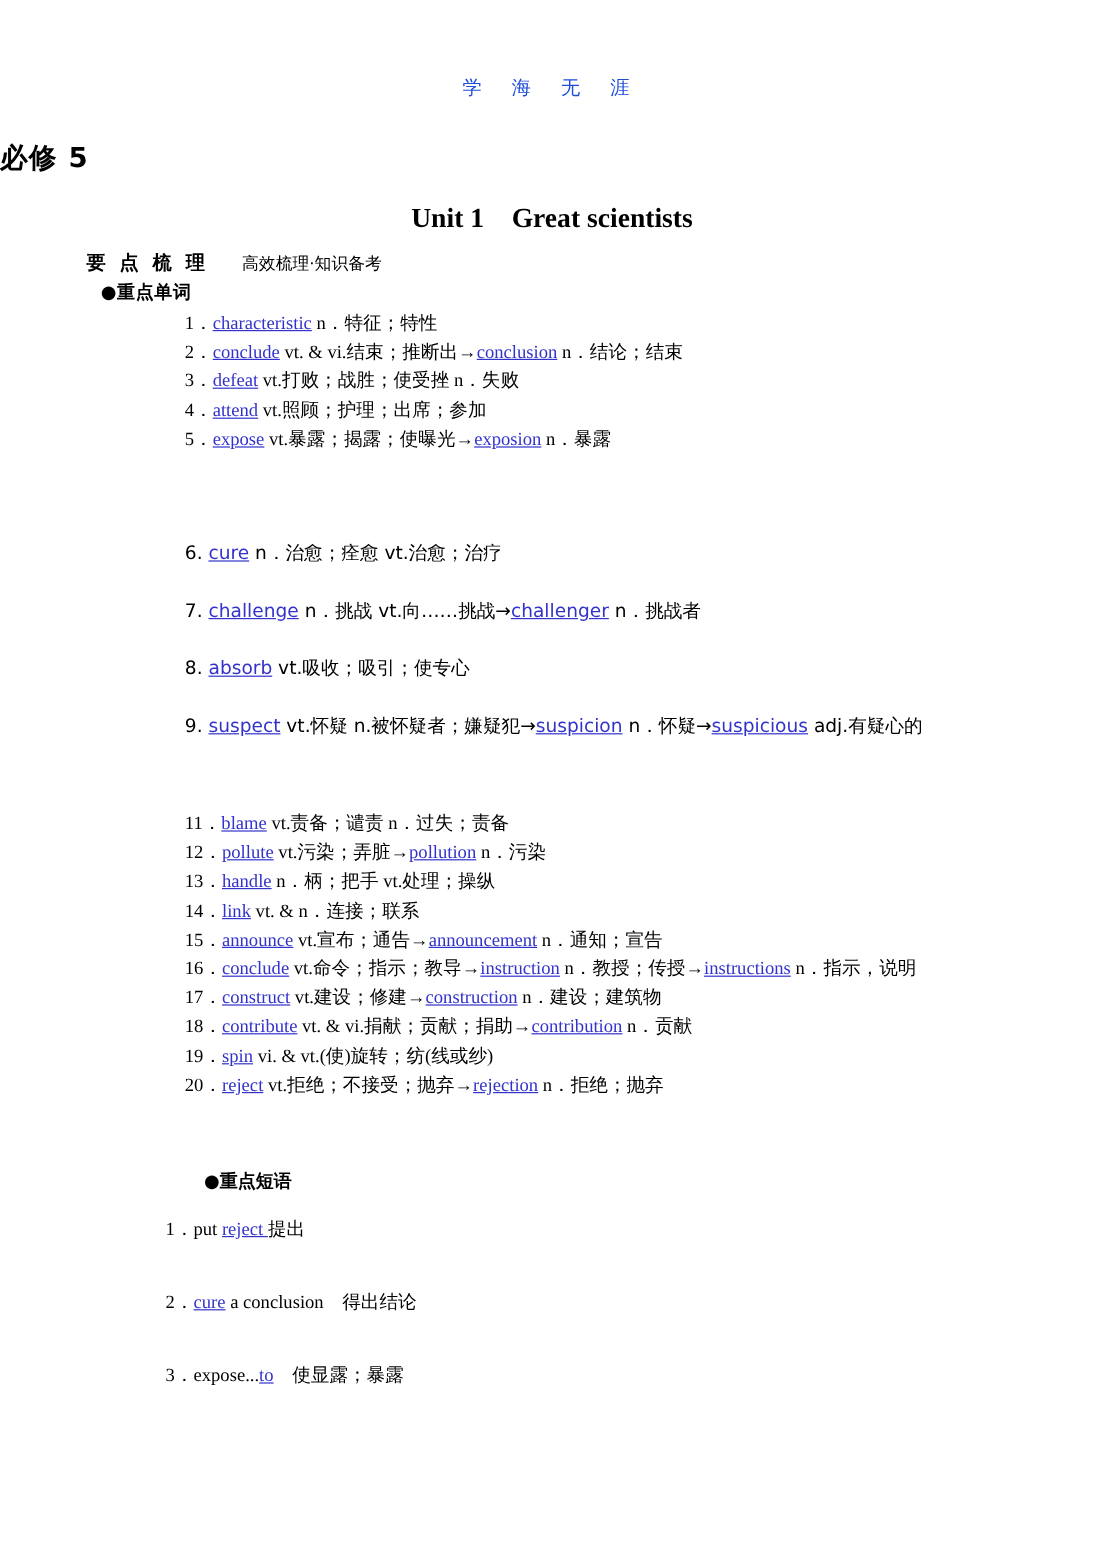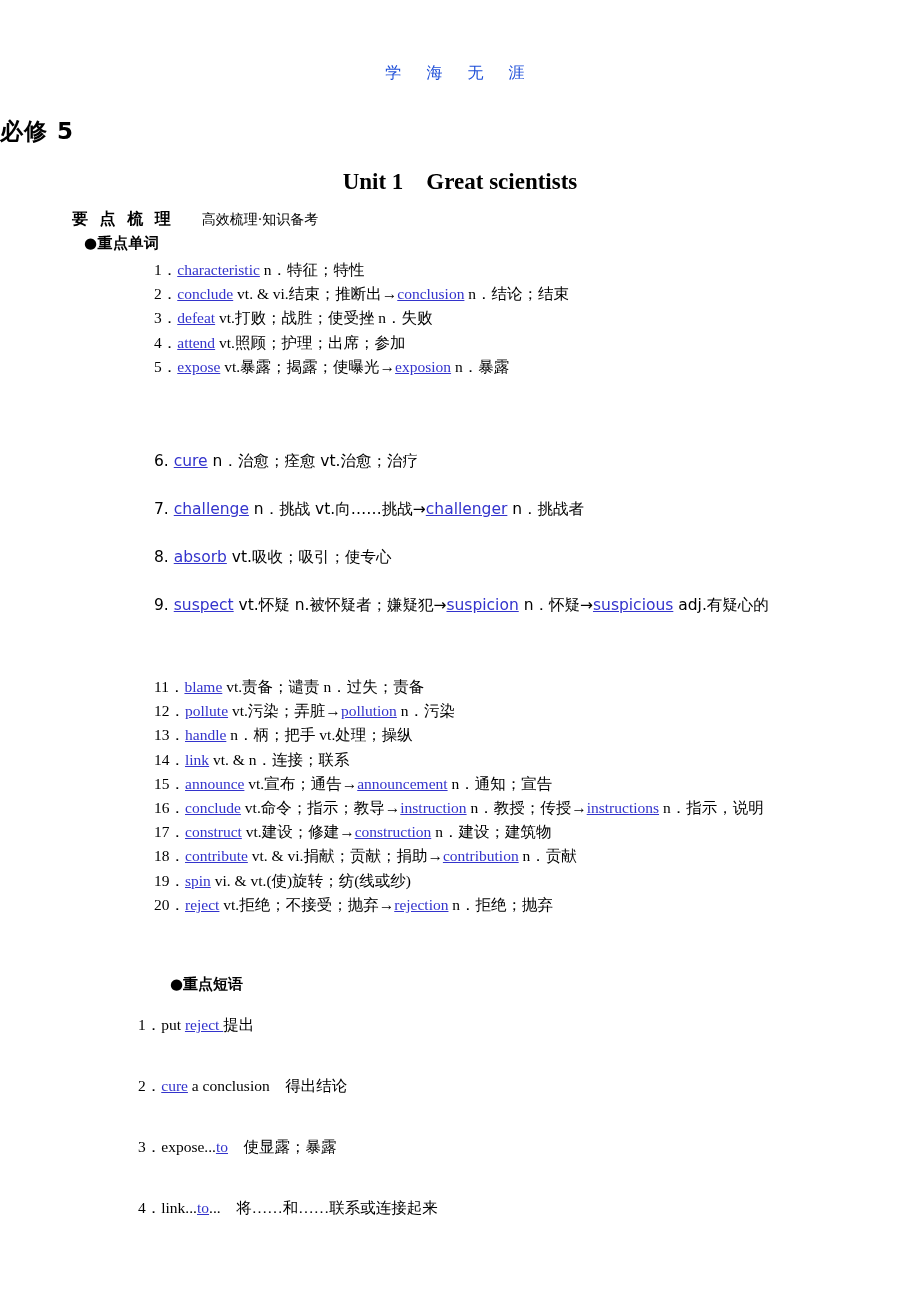--- a/index.html
+++ b/index.html
@@ -185,16 +185,15 @@
   </ul>
 
   <div class="spacer-a"></div>
 
   <div class="phr-head">●重点短语</div>
 
   <ul class="plist">
     <li class="prow"><span class="num">1．</span><span>put </span><span class="lk">reject </span><span>提出</span></li>
     <li class="prow"><span class="num">2．</span><span></span><span class="lk">cure</span><span> a conclusion　得出结论</span></li>
     <li class="prow"><span class="num">3．</span><span>expose...</span><span class="lk">to</span><span>　使显露；暴露</span></li>
-    <li class="prow"><span class="num">4．</span><span>link...</span><span class="lk">to</span><span>...　将……和……联系或连接起来</span></li>
   </ul>
 
 </div>
 
 </body></html>

